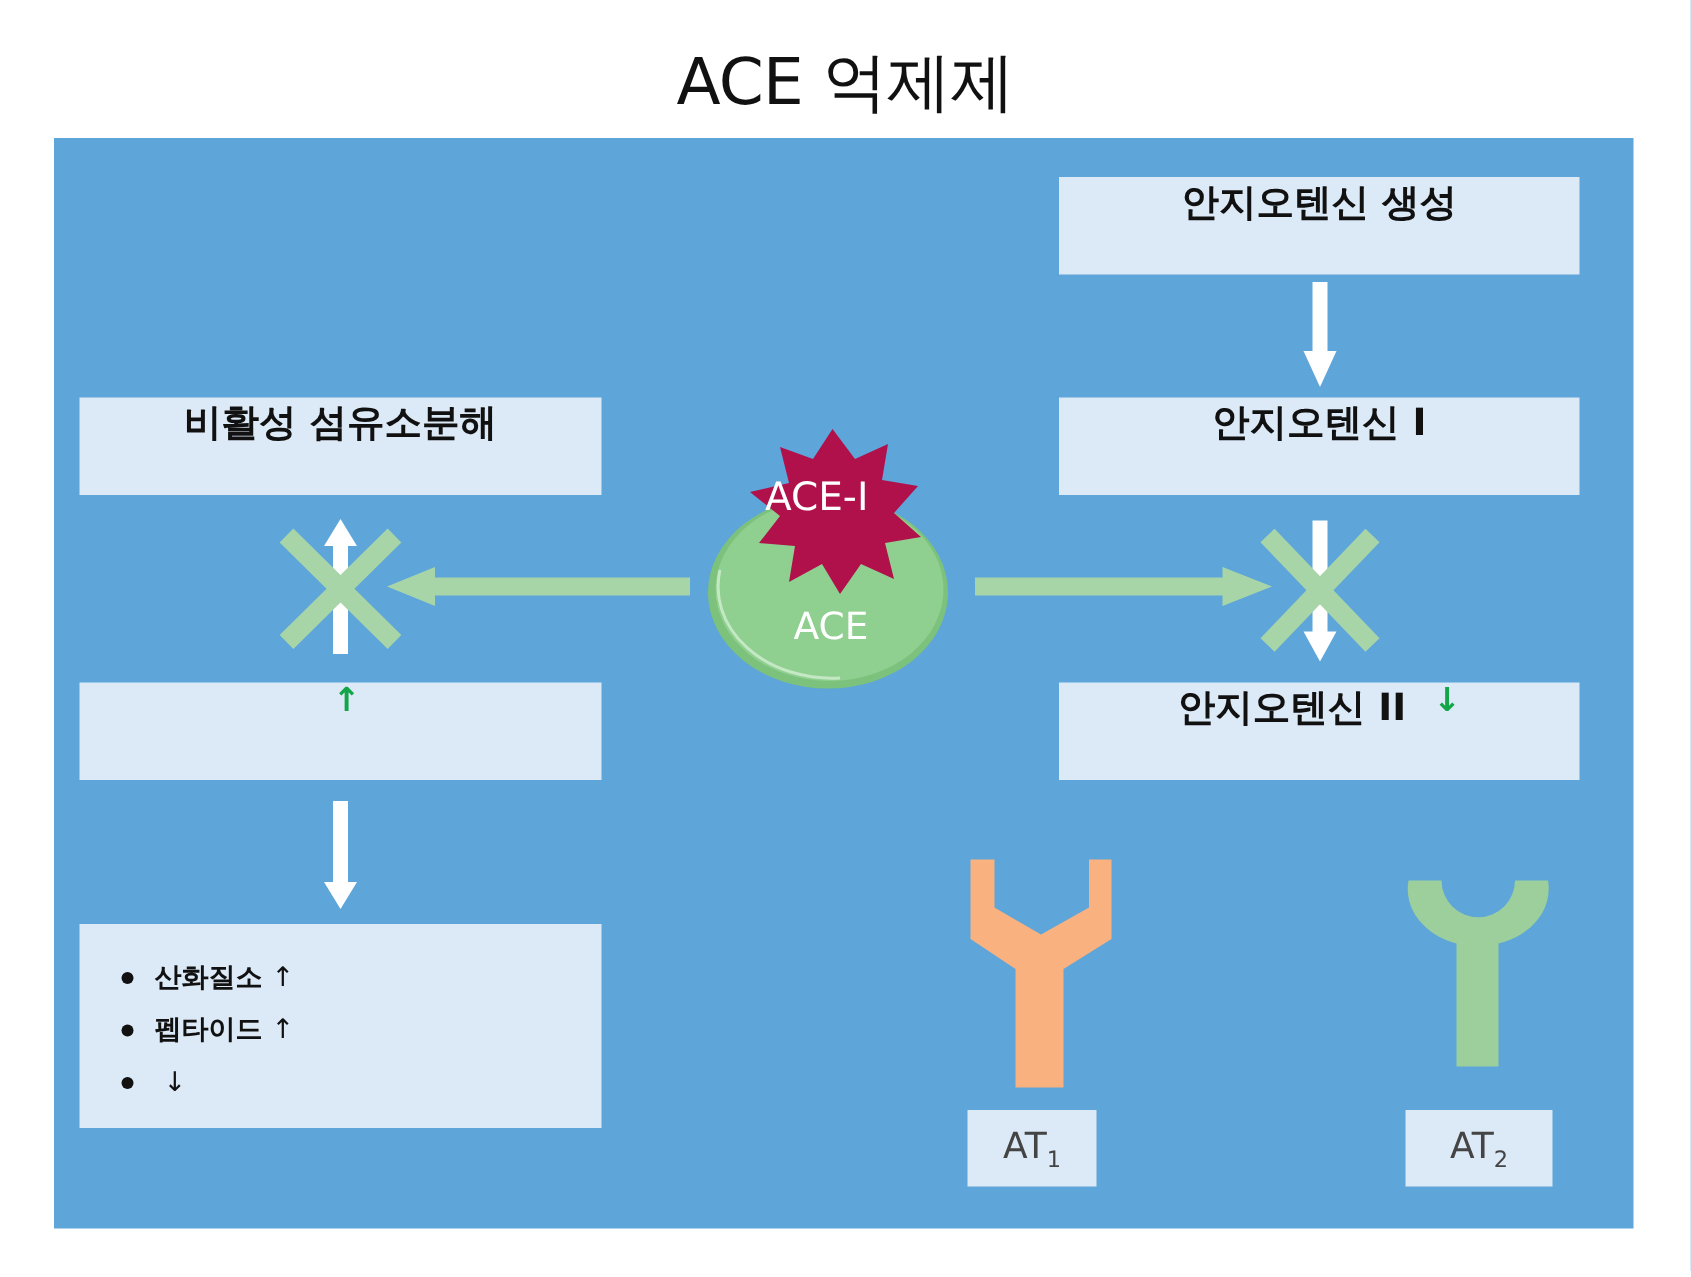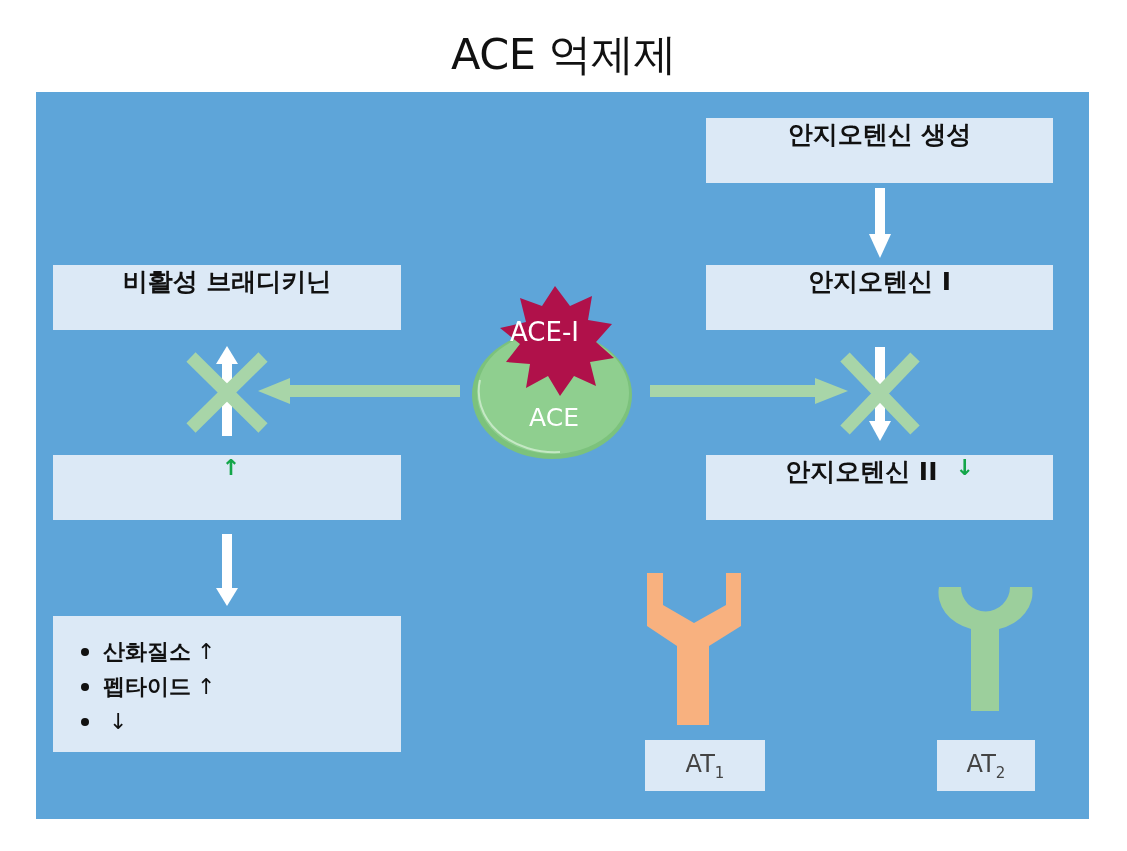--- a/index.html
+++ b/index.html
@@ -5,21 +5,21 @@
   html, body { margin: 0; padding: 0; background: #ffffff; }
   body { width: 1127px; height: 851px; position: relative; overflow: hidden;
          font-family: "DejaVu Sans", "Liberation Sans", sans-serif; }
   .title { position: absolute; left: 0; top: 26px; width: 1127px; text-align: center;
            font-size: 43px; color: #111; font-family: "DejaVu Sans", sans-serif; letter-spacing: -0.5px; }
   .panel { position: absolute; left: 36px; top: 92px; width: 1053px; height: 727px; background: #5ea5d9; }
   .box { position: absolute; background: #dce9f6; display: flex; align-items: flex-start; justify-content: center;
          font-weight: bold; font-size: 25px; color: #111; box-sizing: border-box; }
   .box .up-g, .box .down-g { color: #13a649; font-weight: bold; margin-left: 8px; font-size: 22px; }
   .bullets { position: absolute; background: #dce9f6; box-sizing: border-box; padding: 18px 0 0 28px; }
-  .bullets .li { font-size: 22px; font-weight: bold; color: #111; line-height: 35px; display: flex; align-items: center; }
+  .bullets .li { font-size: 18px; font-weight: bold; color: #111; line-height: 35px; display: flex; align-items: center; }
   .bullets .dot { display: inline-block; width: 8px; height: 8px; border-radius: 50%; background: #111; margin-right: 14px; }
   .bullets .arrow { margin-left: 6px; font-weight: normal; }
   .rlabel { position: absolute; background: #dce9f6; color: #444; font-size: 24px; display: flex; align-items: center; justify-content: center; }
   .rlabel sub { font-size: 15px; vertical-align: -6px; }
   svg { position: absolute; left: 0; top: 0; }
 </style>
 </head>
 <body>
 
 <div class="title">ACE 억제제</div>
@@ -75,21 +75,21 @@
   <g>
     <polygon fill="#b0114a" points="
       555,286 570,306 592,296 588,320 612,324 596,342 614,358 590,362 596,386 574,376 560,396 548,376 526,388 530,364 506,362 520,344 500,328 526,322 520,298 542,306"></polygon>
   </g>
 </svg>
 
 <div style="position:absolute;left:510px;top:317px;width:94px;text-align:left;color:#ffffff;font-size:26px;font-family:'DejaVu Sans',sans-serif;">ACE-I</div>
 <div style="position:absolute;left:510px;top:403px;width:88px;text-align:center;color:#ffffff;font-size:25px;font-family:'DejaVu Sans',sans-serif;">ACE</div>
 
 <div class="box" style="left:53px;top:265px;width:348px;height:65px;">
-  <span>비활성 브래디키닌</span>
+  <span>비활성 섬유소분해</span>
 </div>
 
 <div class="box" style="left:53px;top:455px;width:348px;height:65px;">
   <span class="up-g">↑</span>
 </div>
 
 <div class="bullets" style="left:53px;top:616px;width:348px;height:136px;">
   <div class="li">
     <span class="dot"></span>
     <span>산화질소</span>
@@ -122,18 +122,18 @@
 <svg width="1127" height="851" style="pointer-events:none;">
   <g>
     <polygon fill="#f8b17f" points="
       647,573 663,573 663,605 694,623 726,605 726,573 741,573 741,626 709,646 709,725 677,725 677,646 647,626"></polygon>
   </g>
   <g>
     <path fill="#9ccf9c" d="M939 587 L961 587 A21 21 0 0 0 1010 587 L1032 587 A46 38 0 0 1 999 629 L999 711 L971 711 L971 629 A46 38 0 0 1 939 587 Z"></path>
   </g>
 </svg>
 
-<div class="rlabel" style="left:645px;top:740px;width:120px;height:51px;">
+<div class="rlabel" style="left:645px;top:740px;width:86px;height:51px;">
   <span><span>AT</span><sub>1</sub></span>
 </div>
 <div class="rlabel" style="left:937px;top:740px;width:98px;height:51px;">
   <span><span>AT</span><sub>2</sub></span>
 </div>
 
 </body></html>

